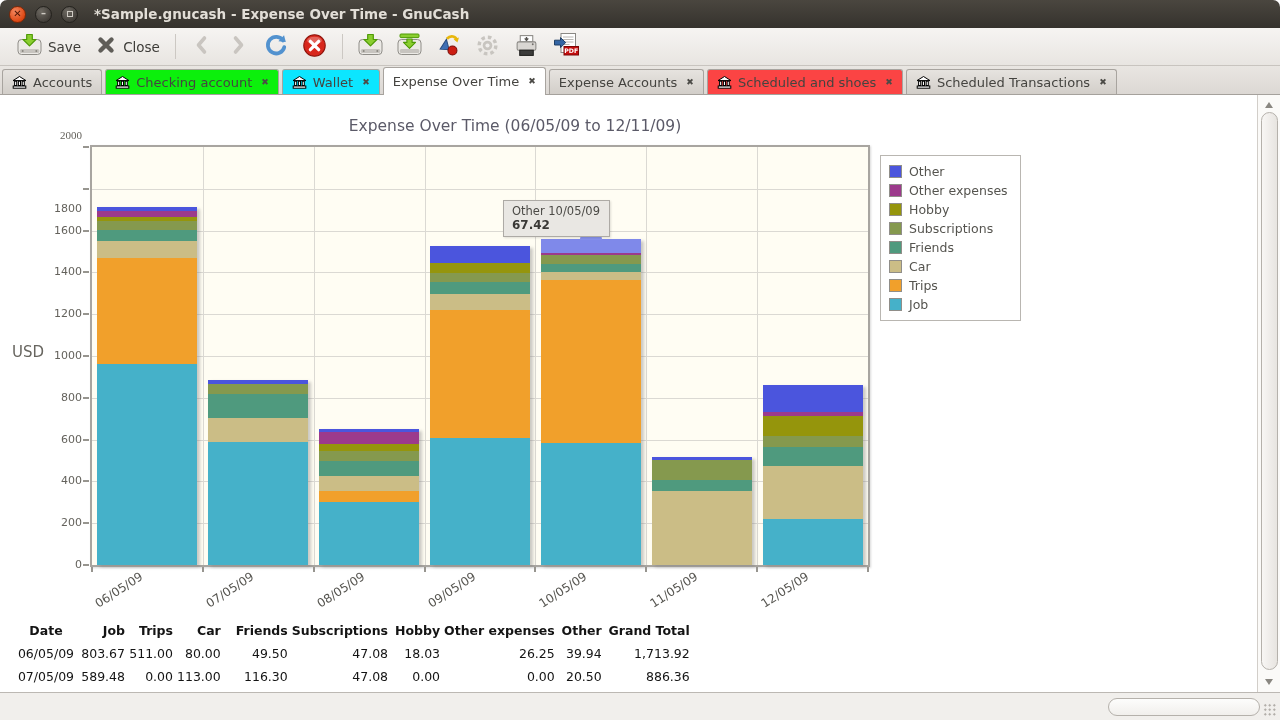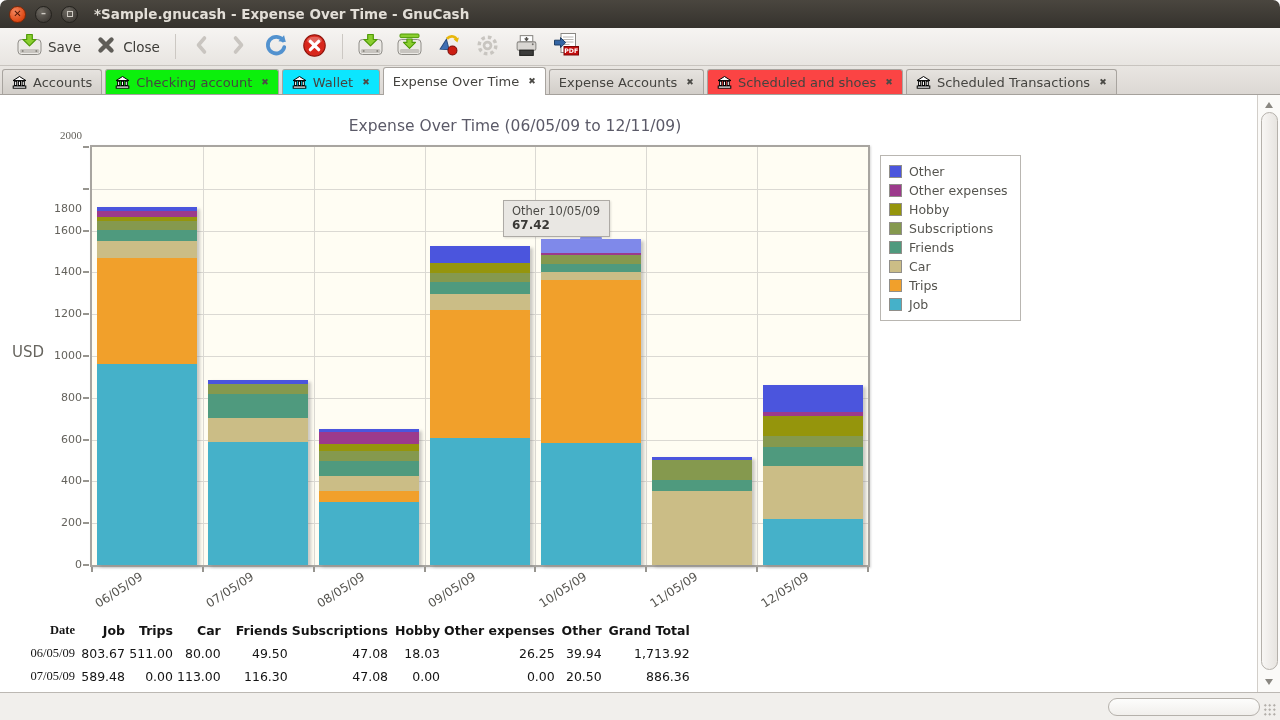--- a/index.html
+++ b/index.html
@@ -63,21 +63,21 @@
   .legend-item { display:flex; align-items:center; height:19px; font-size:12.5px; color:#55544f; }
   .legend-item .swatch { width:13px; height:13px; border:1px solid #908e89; margin-right:7px; flex:0 0 auto; }
   .tooltip { position:absolute; left:503px; top:105px; background:#e9e7e3;
     border:1px solid #adaaa5; padding:3px 9px 4px 8px; font-size:11.5px; color:#4b4a46;
     box-shadow:1px 1px 2px rgba(0,0,0,.12); z-index:5; }
   .tooltip b { display:block; font-size:12px; color:#3a3936; }
   .summary { position:absolute; left:15px; top:524px; border-collapse:collapse;
     font-size:12.5px; color:#141414; }
   .summary th { font-weight:bold; text-align:right; height:23px; padding:0 2px; white-space:nowrap; }
   .summary td { text-align:right; height:23px; padding:0 2px; white-space:nowrap; }
-  .summary th:first-child, .summary td:first-child { text-align:right;font-family:Liberation Serif, serif; }
+  .summary th:first-child, .summary td:first-child { text-align:center; }
 
   
   .vscroll { position:absolute; left:1257px; top:95px; width:23px; height:597px;
     background:#fbfaf8; border-left:1px solid #d2cec9; }
   .varrow { position:absolute; left:7px; width:0; height:0;
     border-left:4.5px solid transparent; border-right:4.5px solid transparent; }
   .varrow.up { top:7px; border-bottom:6px solid #8a8781; }
   .varrow.down { bottom:7px; border-top:6px solid #8a8781; }
   .vthumb { position:absolute; left:3px; top:17px; width:17px; height:558px; border-radius:9px;
     background:linear-gradient(90deg,#f8f6f4,#e7e4e0); border:1px solid #b5b1ab; }

